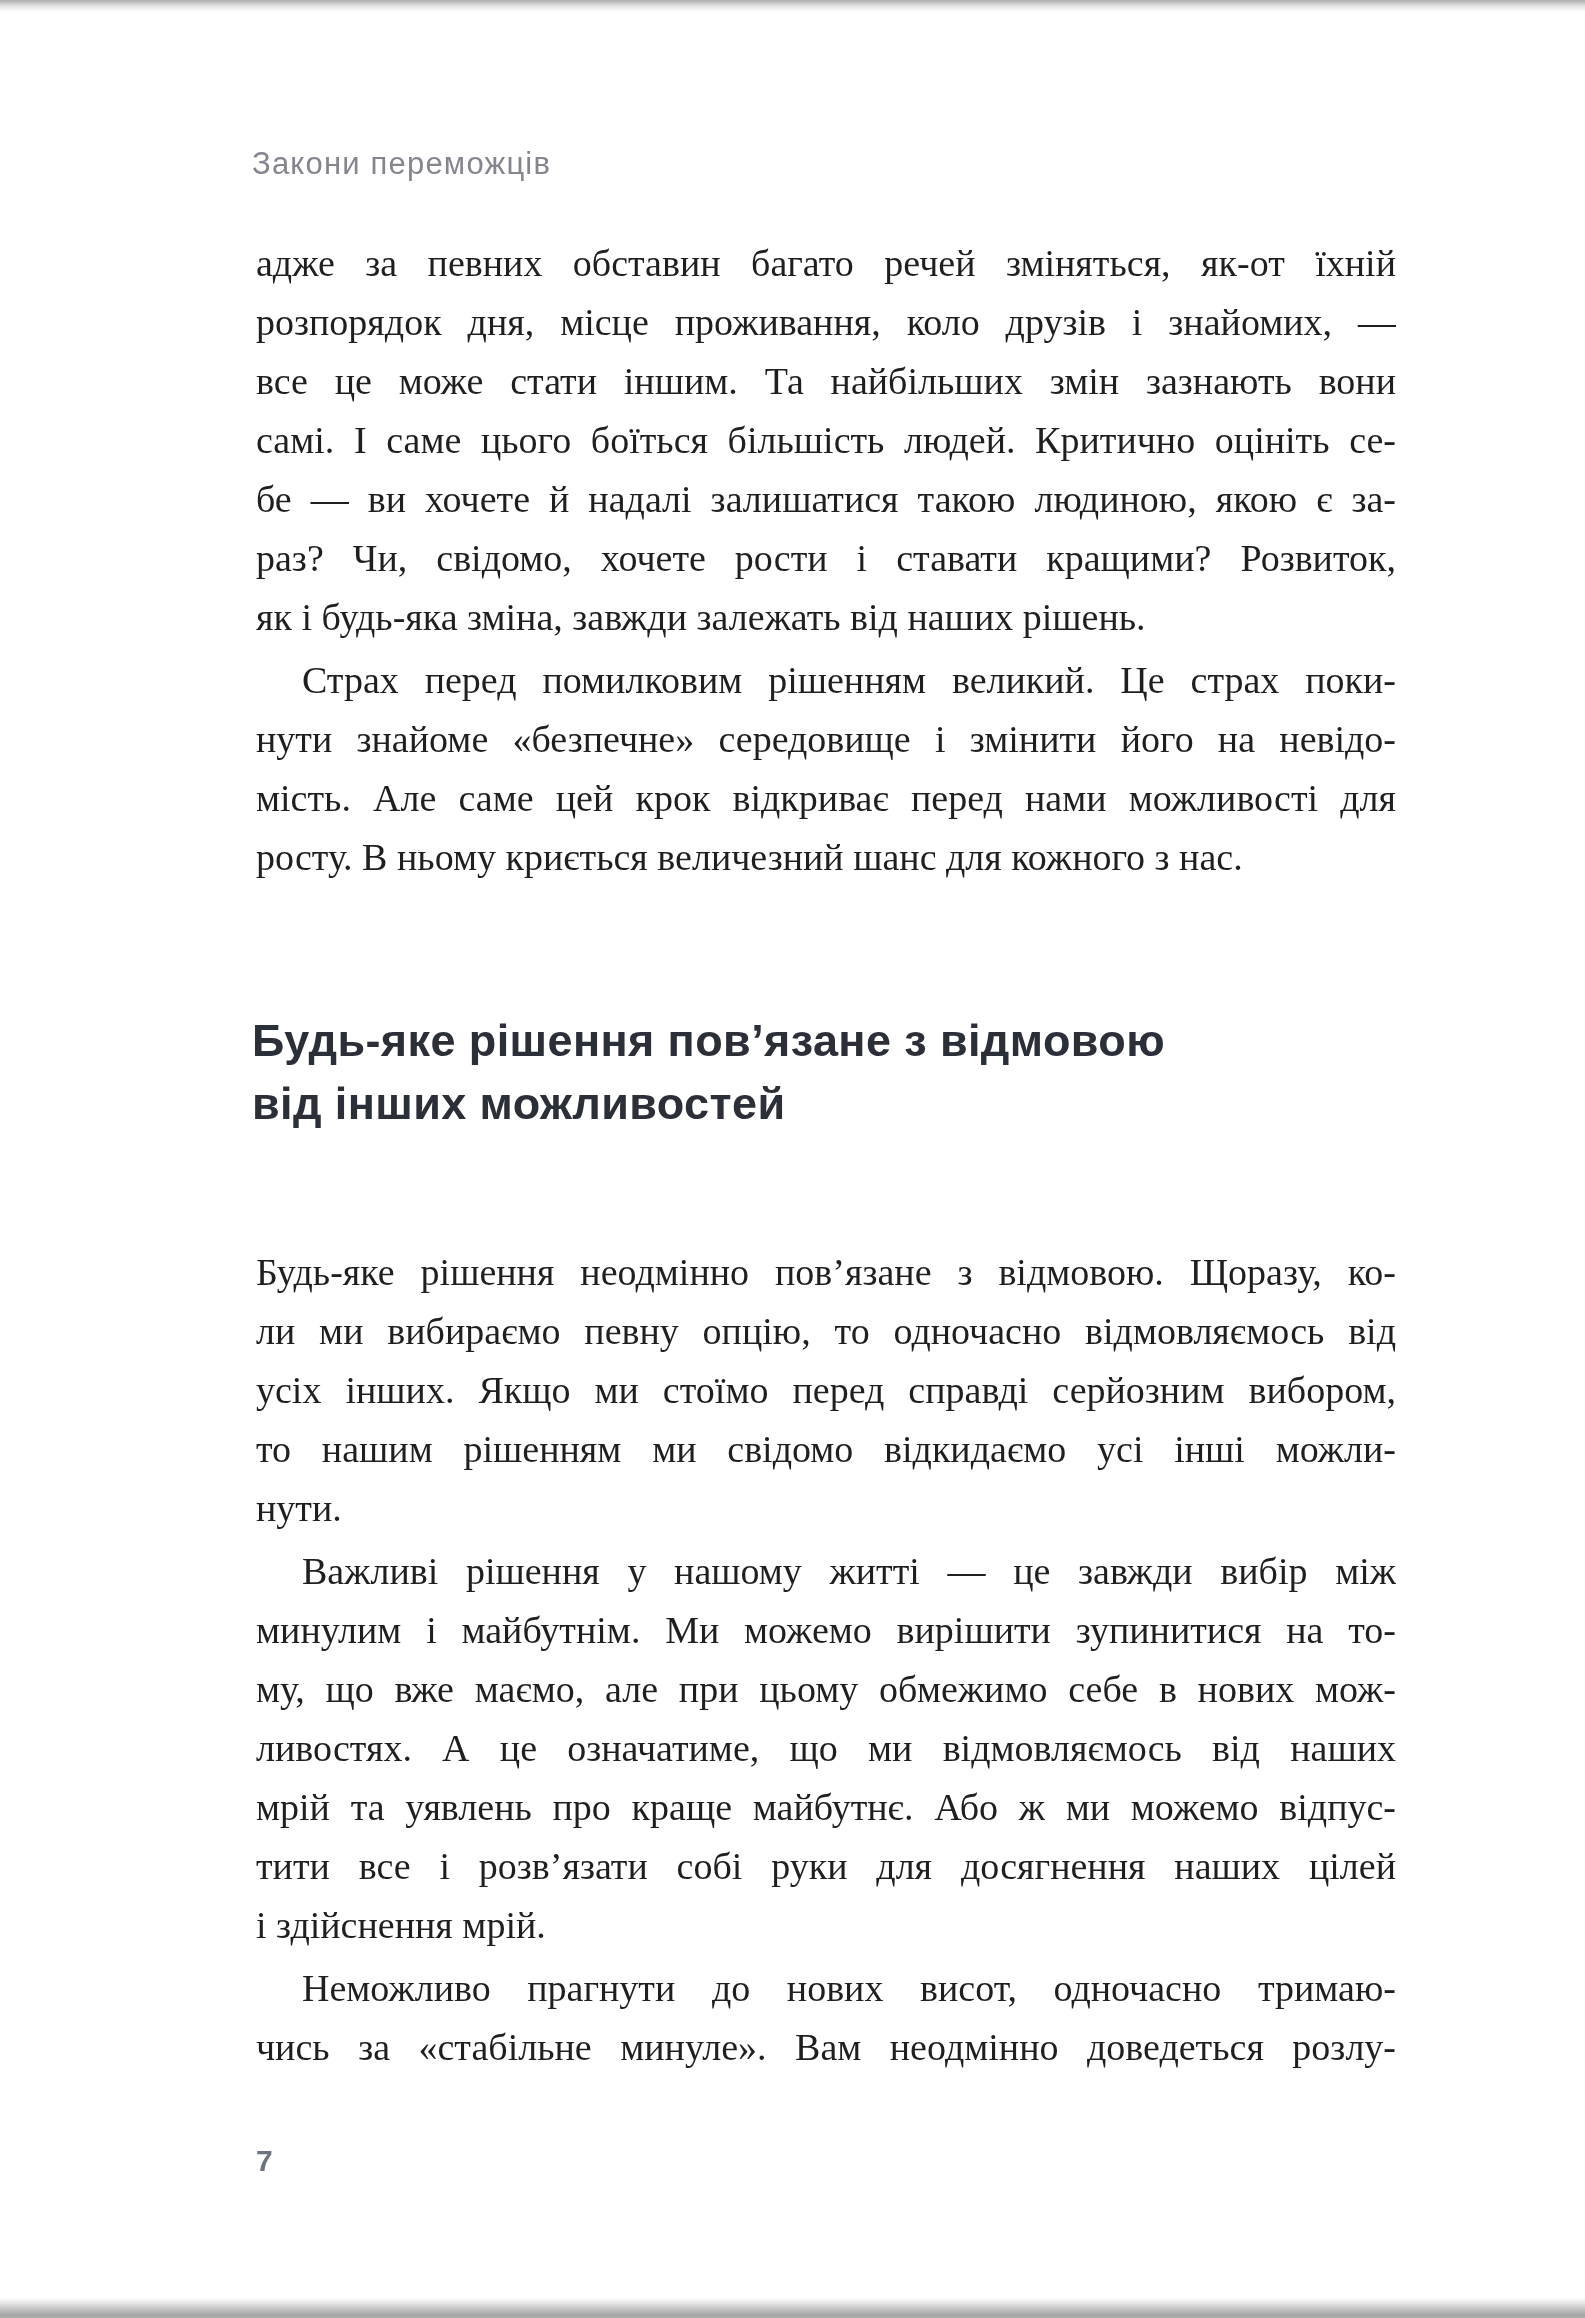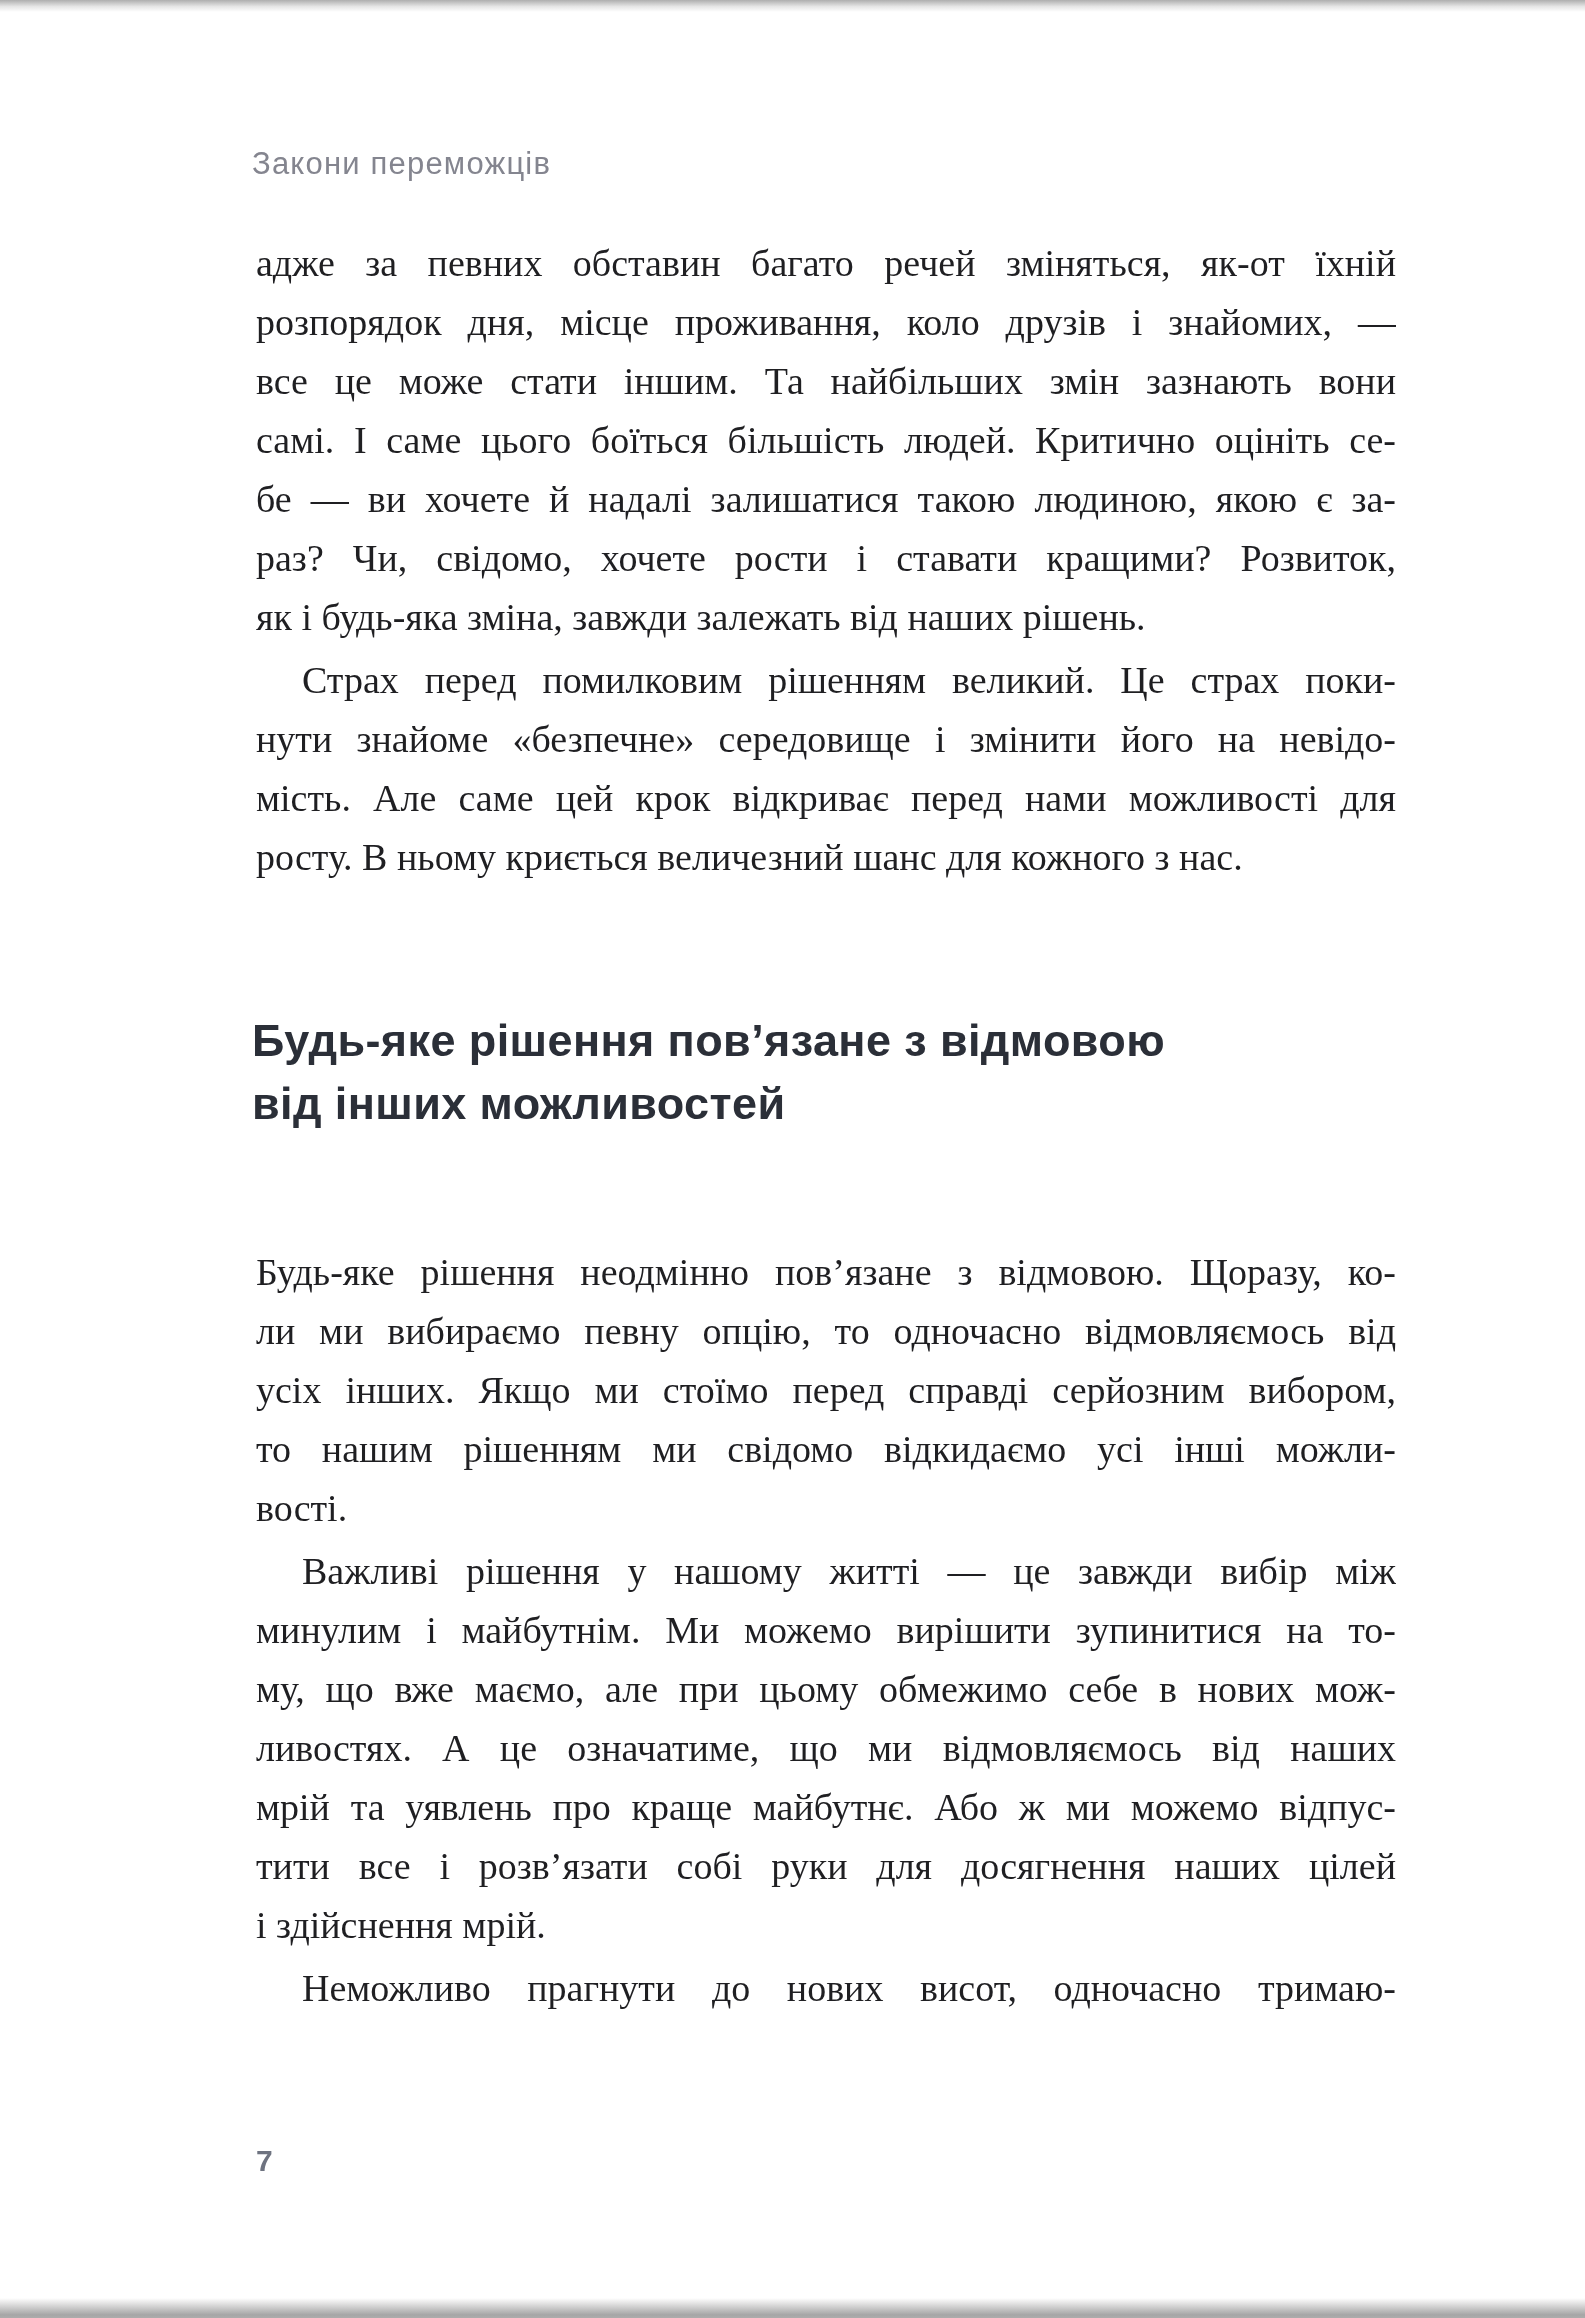--- a/index.html
+++ b/index.html
@@ -91,33 +91,34 @@
       </div>
       <div class="section-heading">
         <div class="h-line">Будь-яке рішення пов’язане з відмовою</div>
         <div class="h-line">від інших можливостей</div>
       </div>
       <div class="paragraph">
         <div class="line jl">Будь-яке рішення неодмінно пов’язане з відмовою. Щоразу, ко-</div>
         <div class="line jl">ли ми вибираємо певну опцію, то одночасно відмовляємось від</div>
         <div class="line jl">усіх інших. Якщо ми стоїмо перед справді серйозним вибором,</div>
         <div class="line jl">то нашим рішенням ми свідомо відкидаємо усі інші можли-</div>
-        <div class="line">вості.</div>
+        <div class="line">нути.</div>
       </div>
       <div class="paragraph">
         <div class="line jl ind">Важливі рішення у нашому житті — це завжди вибір між</div>
         <div class="line jl">минулим і майбутнім. Ми можемо вирішити зупинитися на то-</div>
         <div class="line jl">му, що вже маємо, але при цьому обмежимо себе в нових мож-</div>
         <div class="line jl">ливостях. А це означатиме, що ми відмовляємось від наших</div>
         <div class="line jl">мрій та уявлень про краще майбутнє. Або ж ми можемо відпус-</div>
         <div class="line jl">тити все і розв’язати собі руки для досягнення наших цілей</div>
         <div class="line">і здійснення мрій.</div>
       </div>
       <div class="paragraph">
         <div class="line jl ind">Неможливо прагнути до нових висот, одночасно тримаю-</div>
+        <div class="line jl">чись за «стабільне минуле». Вам неодмінно доведеться розлу-</div>
       </div>
     </div>
 
   <div class="page-number">7</div>
 
   <div class="bottom-shade"></div>
 </div>
 
 
 </body></html>

